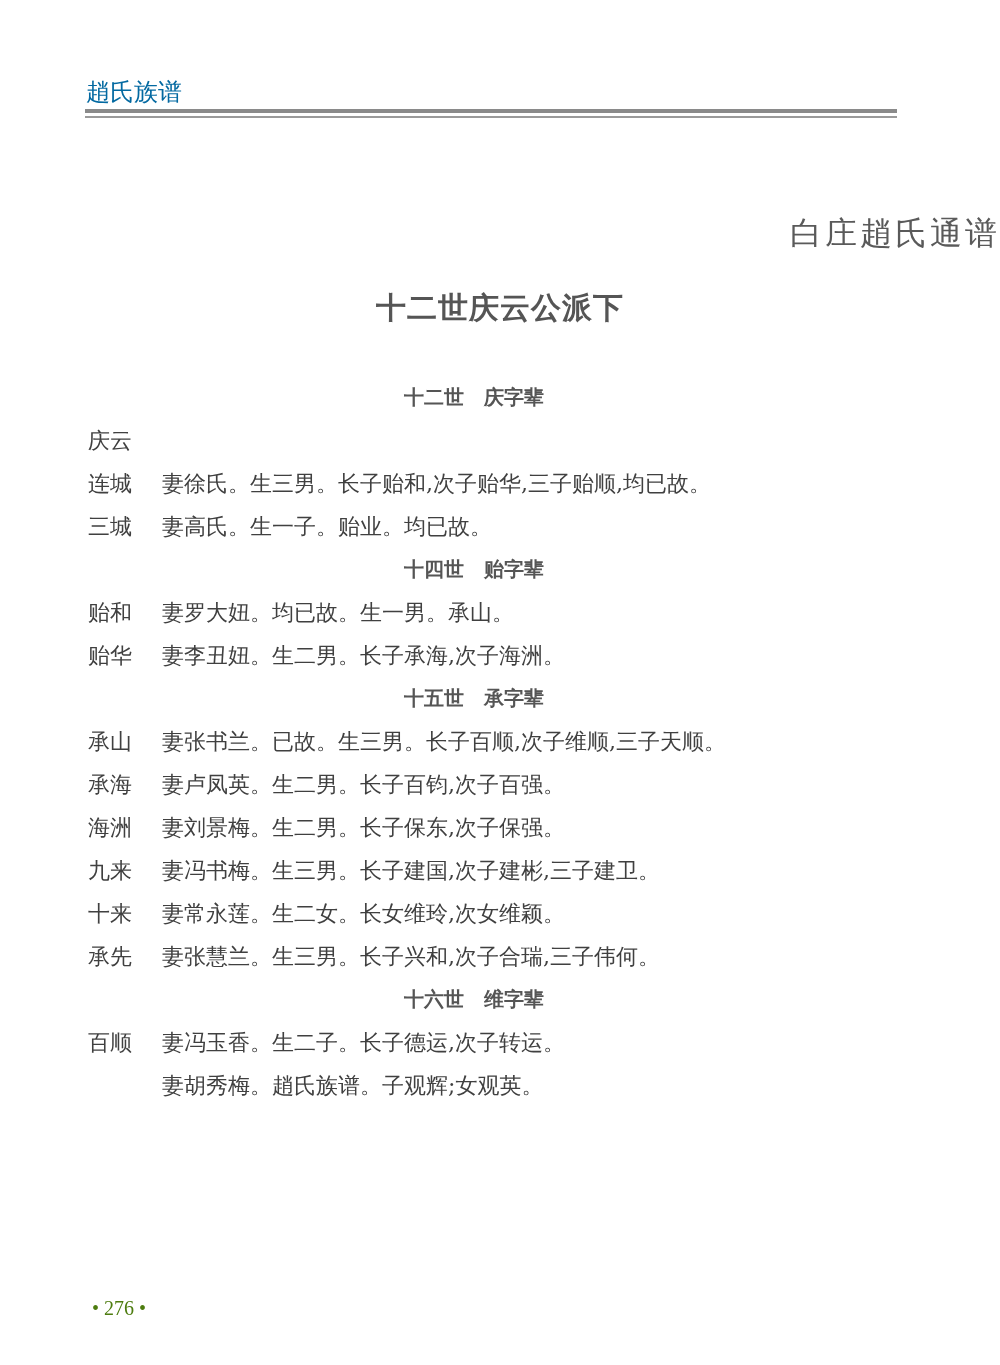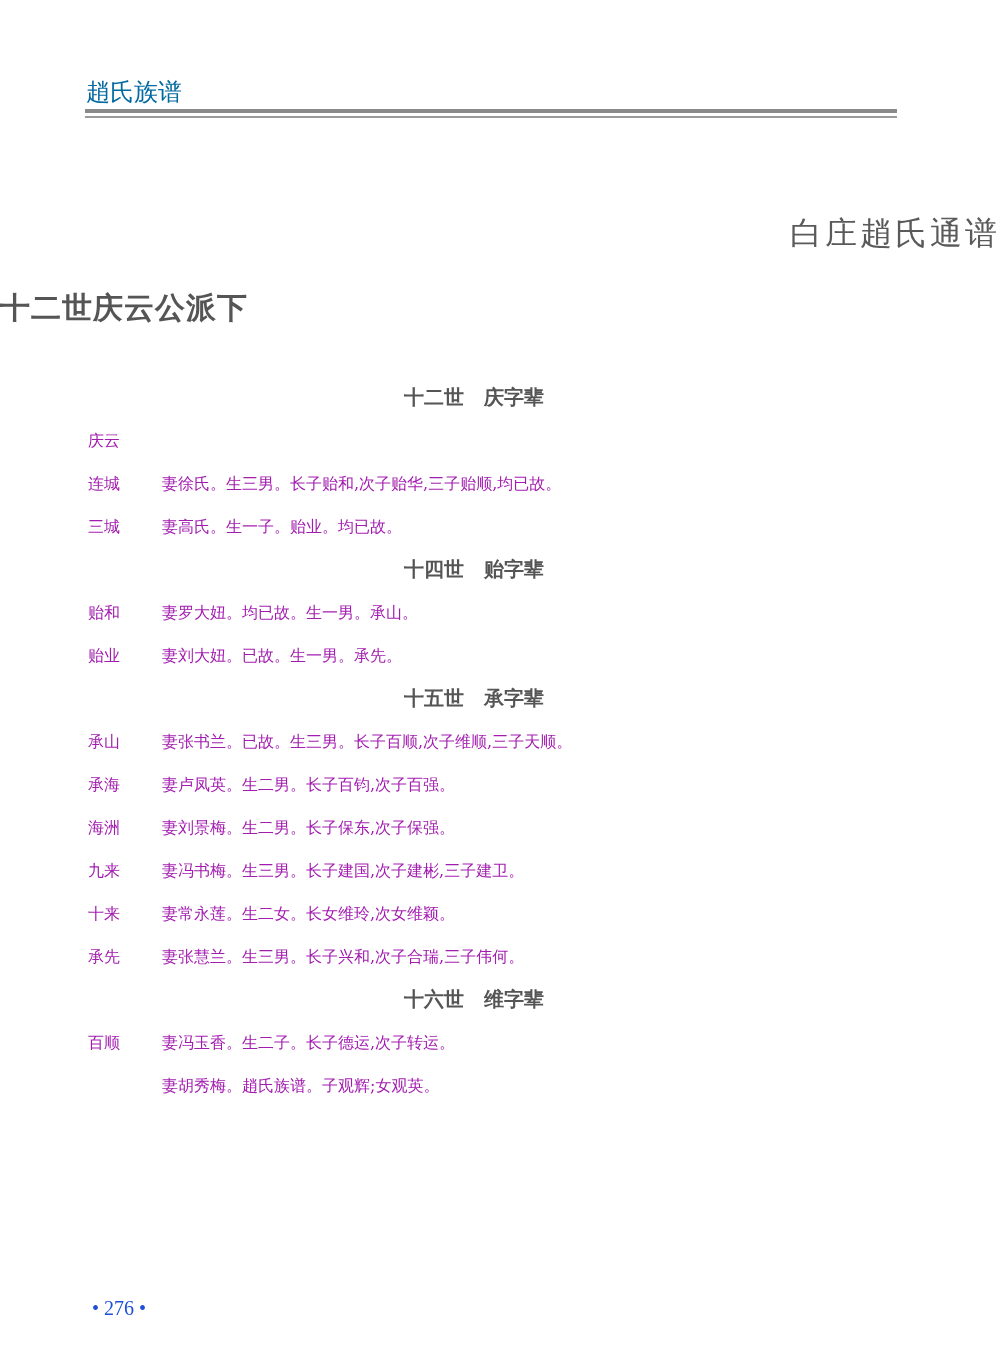--- a/index.html
+++ b/index.html
@@ -24,45 +24,45 @@
     position: absolute; left: 85px; top: 116px;
     width: 812px; height: 2px; background: #9a9a9a;
   }
   .main-title {
     position: absolute; left: 0; width: 1000px; top: 196px;
     text-align: right; padding-left: 0;
     font-size: 32px; color: #5a5a5a; letter-spacing: 3px; margin-top: 16px;
   }
   .sub-title {
     position: absolute; left: 0; width: 1000px; top: 288px;
-    text-align: left;
+    text-align: center;
     font-family: "DejaVu Sans", "Liberation Sans", sans-serif;
     font-weight: bold; font-size: 30px; color: #555;
     letter-spacing: 1px;
   }
   .entries {
     position: absolute; left: 88px; top: 376px; width: 820px;
   }
   .gen-head {
     height: 43px; line-height: 43px;
     font-family: "DejaVu Sans", "Liberation Sans", sans-serif;
     font-weight: bold; font-size: 20px; color: #555;
     padding-left: 316px;
     white-space: pre;
   }
   .entry {
     display: flex; height: 43px; line-height: 43px;
-    font-size: 16px; color: #a21caf; white-space: nowrap;
+    font-size: 22px; color: #404040; white-space: nowrap;
   }
   .entry .name { width: 74px; flex: none; }
   .entry .text { flex: none; }
   .entry.cont .name { visibility: hidden; }
   .page-num {
     position: absolute; left: 92px; top: 1297px;
-    font-size: 20px; color: #1d4ed8;
+    font-size: 20px; color: #4d7c0f;
     font-family: "Liberation Serif", "DejaVu Serif", serif;
   }
 </style>
 </head>
 <body>
 
 <div class="running-head">趙氏族谱</div>
 <div class="rule-thick"></div>
 <div class="rule-thin"></div>
 
@@ -84,22 +84,22 @@
     <span class="name">三城</span>
     <span class="text">妻高氏。生一子。贻业。均已故。</span>
   </div>
 
   <div class="gen-head">十四世　贻字辈</div>
   <div class="entry">
     <span class="name">贻和</span>
     <span class="text">妻罗大妞。均已故。生一男。承山。</span>
   </div>
   <div class="entry">
-    <span class="name">贻业</span>
-    <span class="text">妻刘大妞。已故。生一男。承先。</span>
+    <span class="name">贻华</span>
+    <span class="text">妻李丑妞。生二男。长子承海,次子海洲。</span>
   </div>
 
   <div class="gen-head">十五世　承字辈</div>
   <div class="entry">
     <span class="name">承山</span>
     <span class="text">妻张书兰。已故。生三男。长子百顺,次子维顺,三子天顺。</span>
   </div>
   <div class="entry">
     <span class="name">承海</span>
     <span class="text">妻卢凤英。生二男。长子百钧,次子百强。</span>

